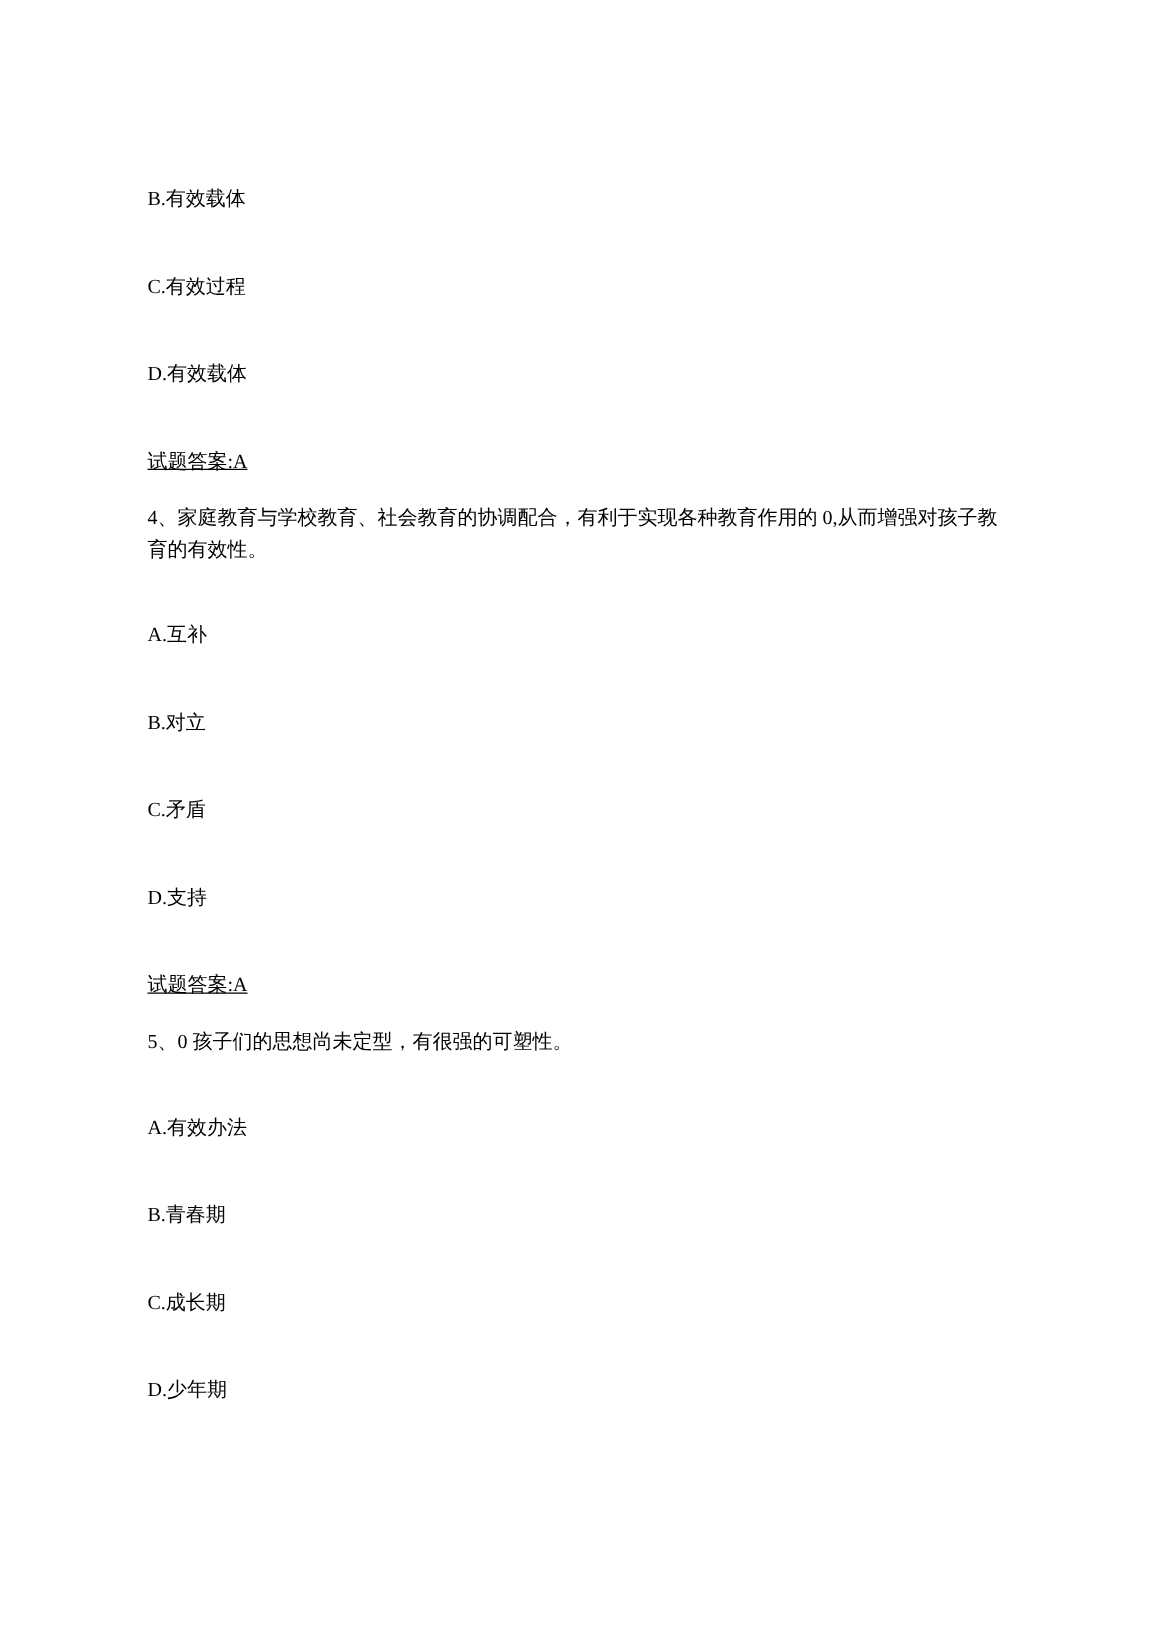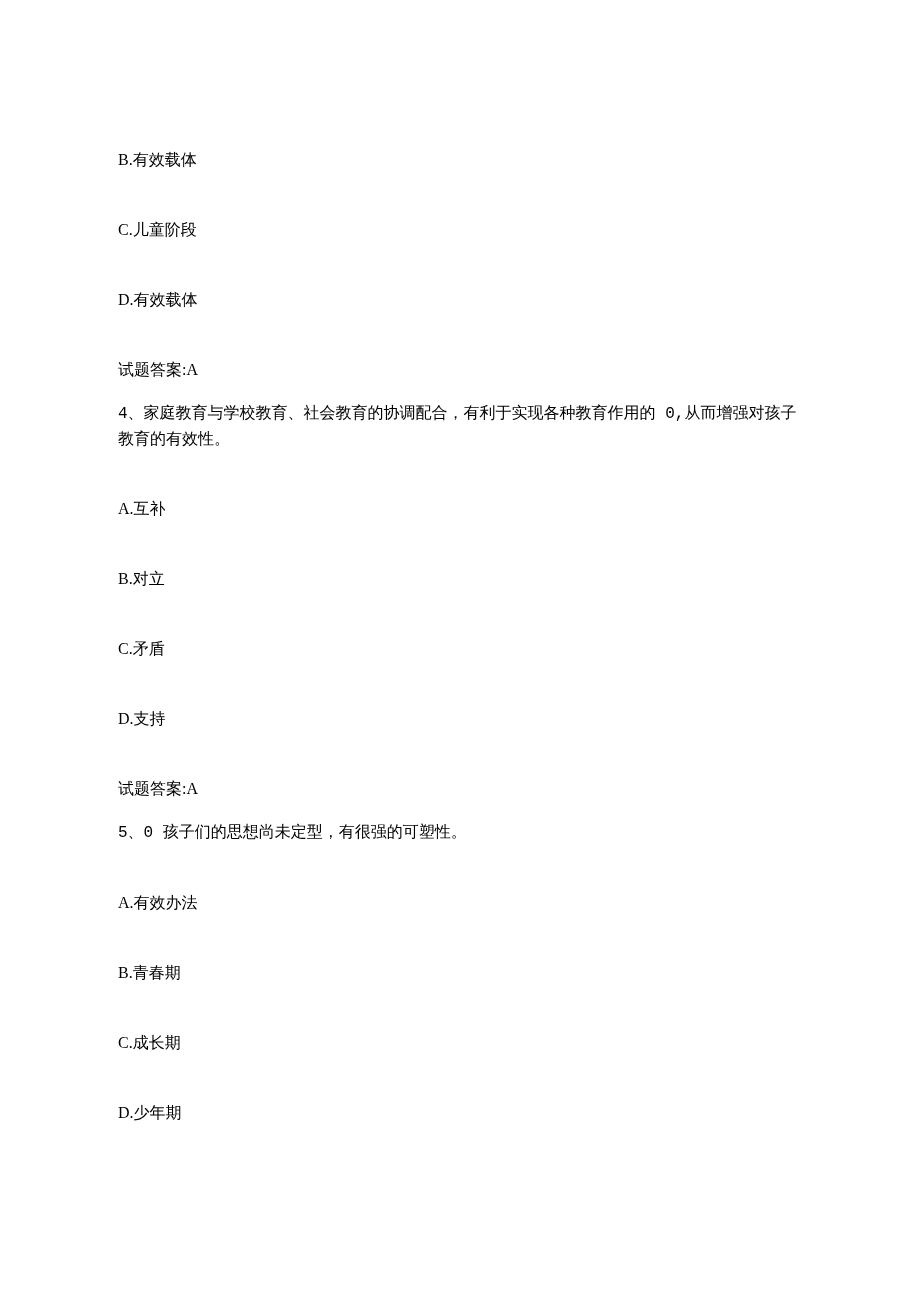--- a/index.html
+++ b/index.html
@@ -11,32 +11,32 @@
       padding: 145px 115px 0 115px;
       color: #000000;
       font-size: 16px;
       line-height: 1.5;
     }
     .option {
       margin-bottom: 46px;
     }
     .answer-line {
       margin-bottom: 20px;
+      text-decoration: underline;
     }
     .question-text {
       margin-bottom: 44px;
       line-height: 1.6;
-      font-family: Liberation Mono, monospace;
     }
   </style>
 </head>
 <body>
 
 <div class="option">B.有效载体</div>
-<div class="option">C.儿童阶段</div>
+<div class="option">C.有效过程</div>
 <div class="option">D.有效载体</div>
 <div class="answer-line">试题答案:A</div>
 
 <div class="question-text">4、家庭教育与学校教育、社会教育的协调配合，有利于实现各种教育作用的 0,从而增强对孩子教育的有效性。</div>
 <div class="option">A.互补</div>
 <div class="option">B.对立</div>
 <div class="option">C.矛盾</div>
 <div class="option">D.支持</div>
 <div class="answer-line">试题答案:A</div>
 

